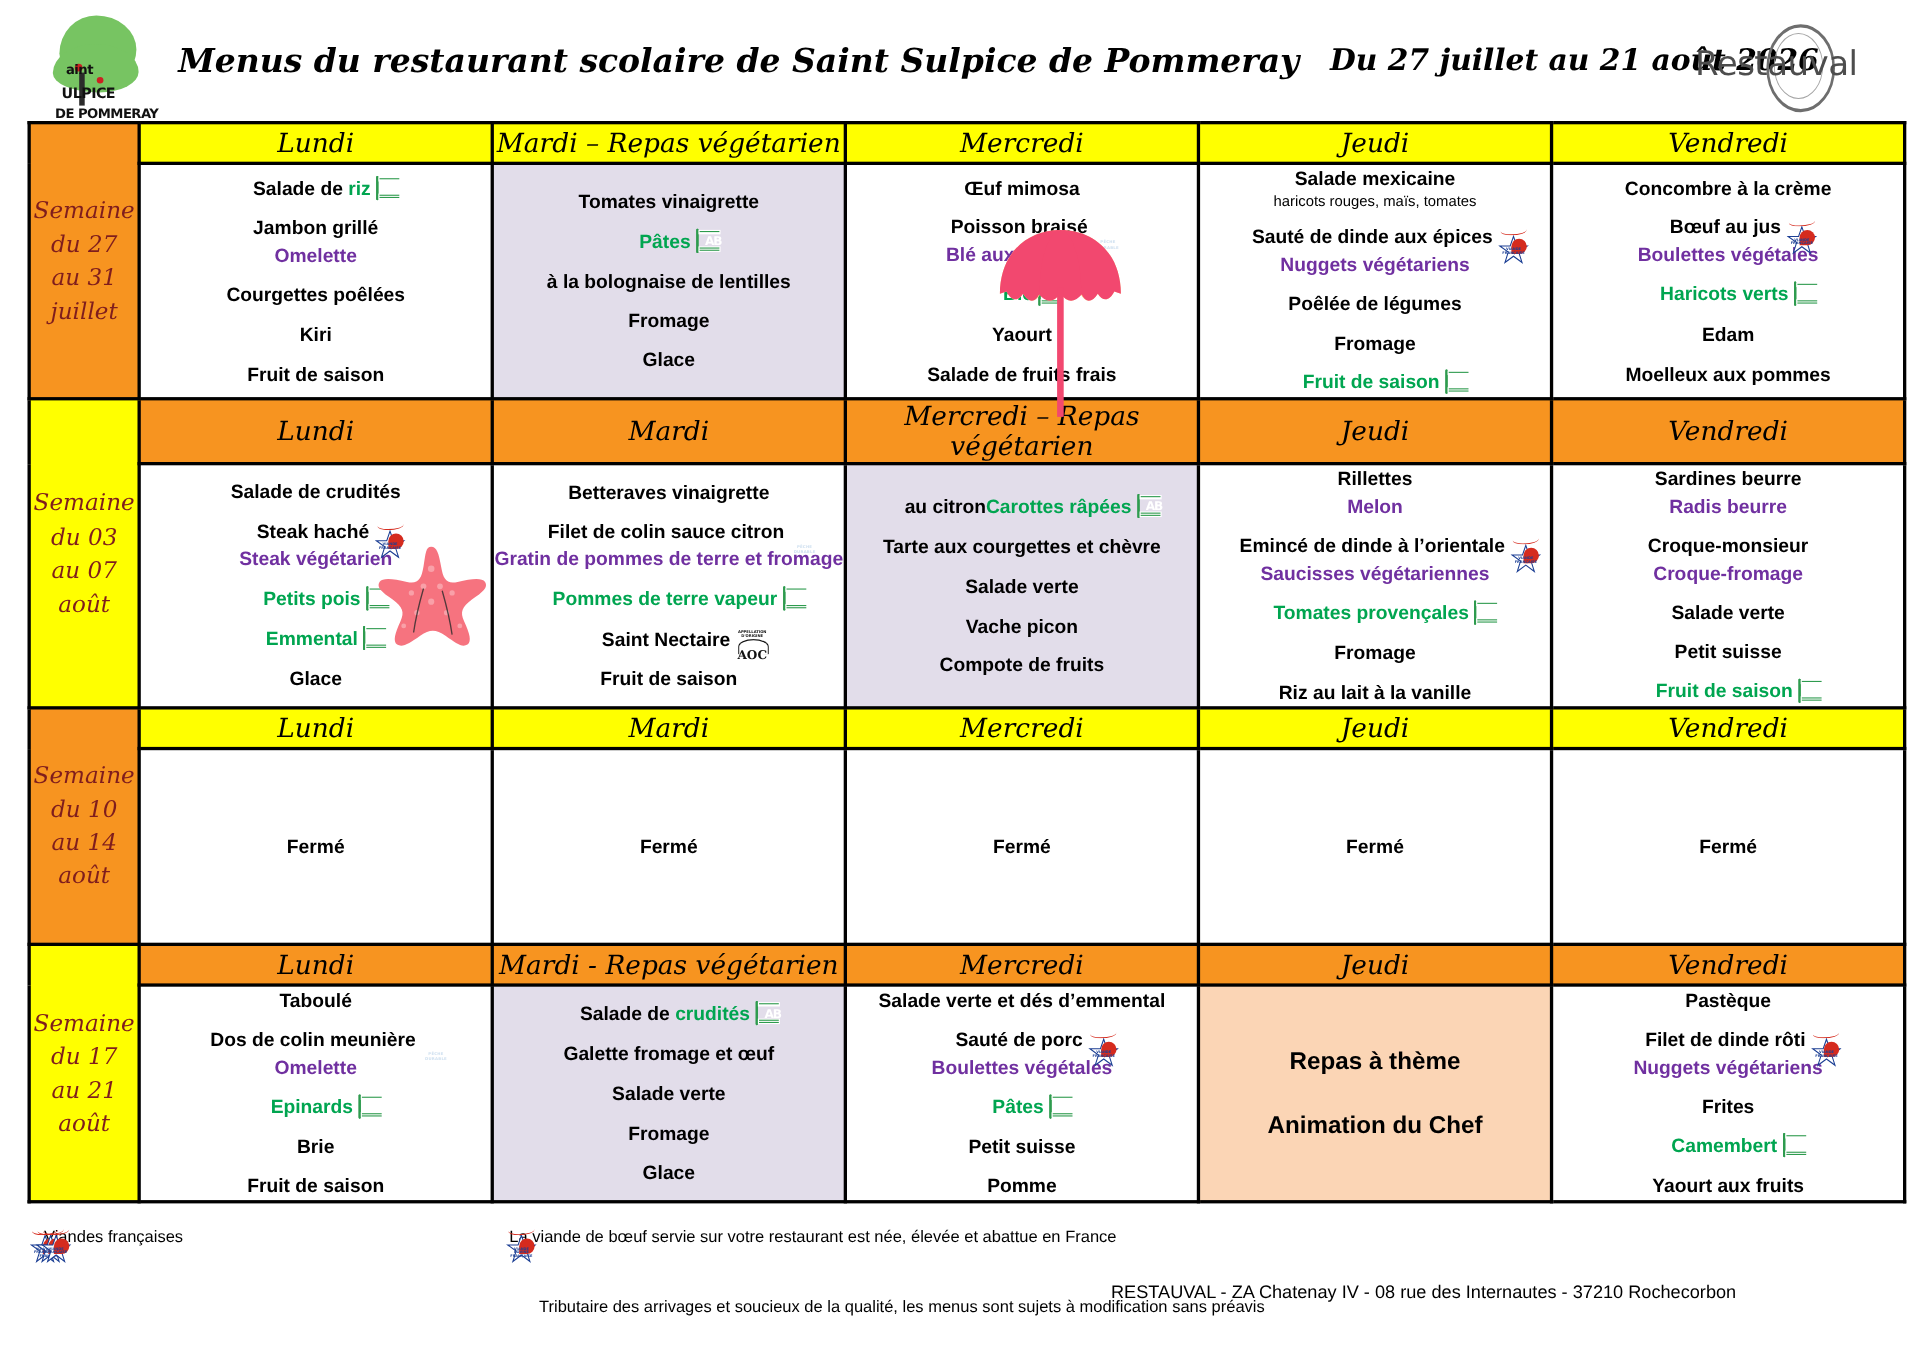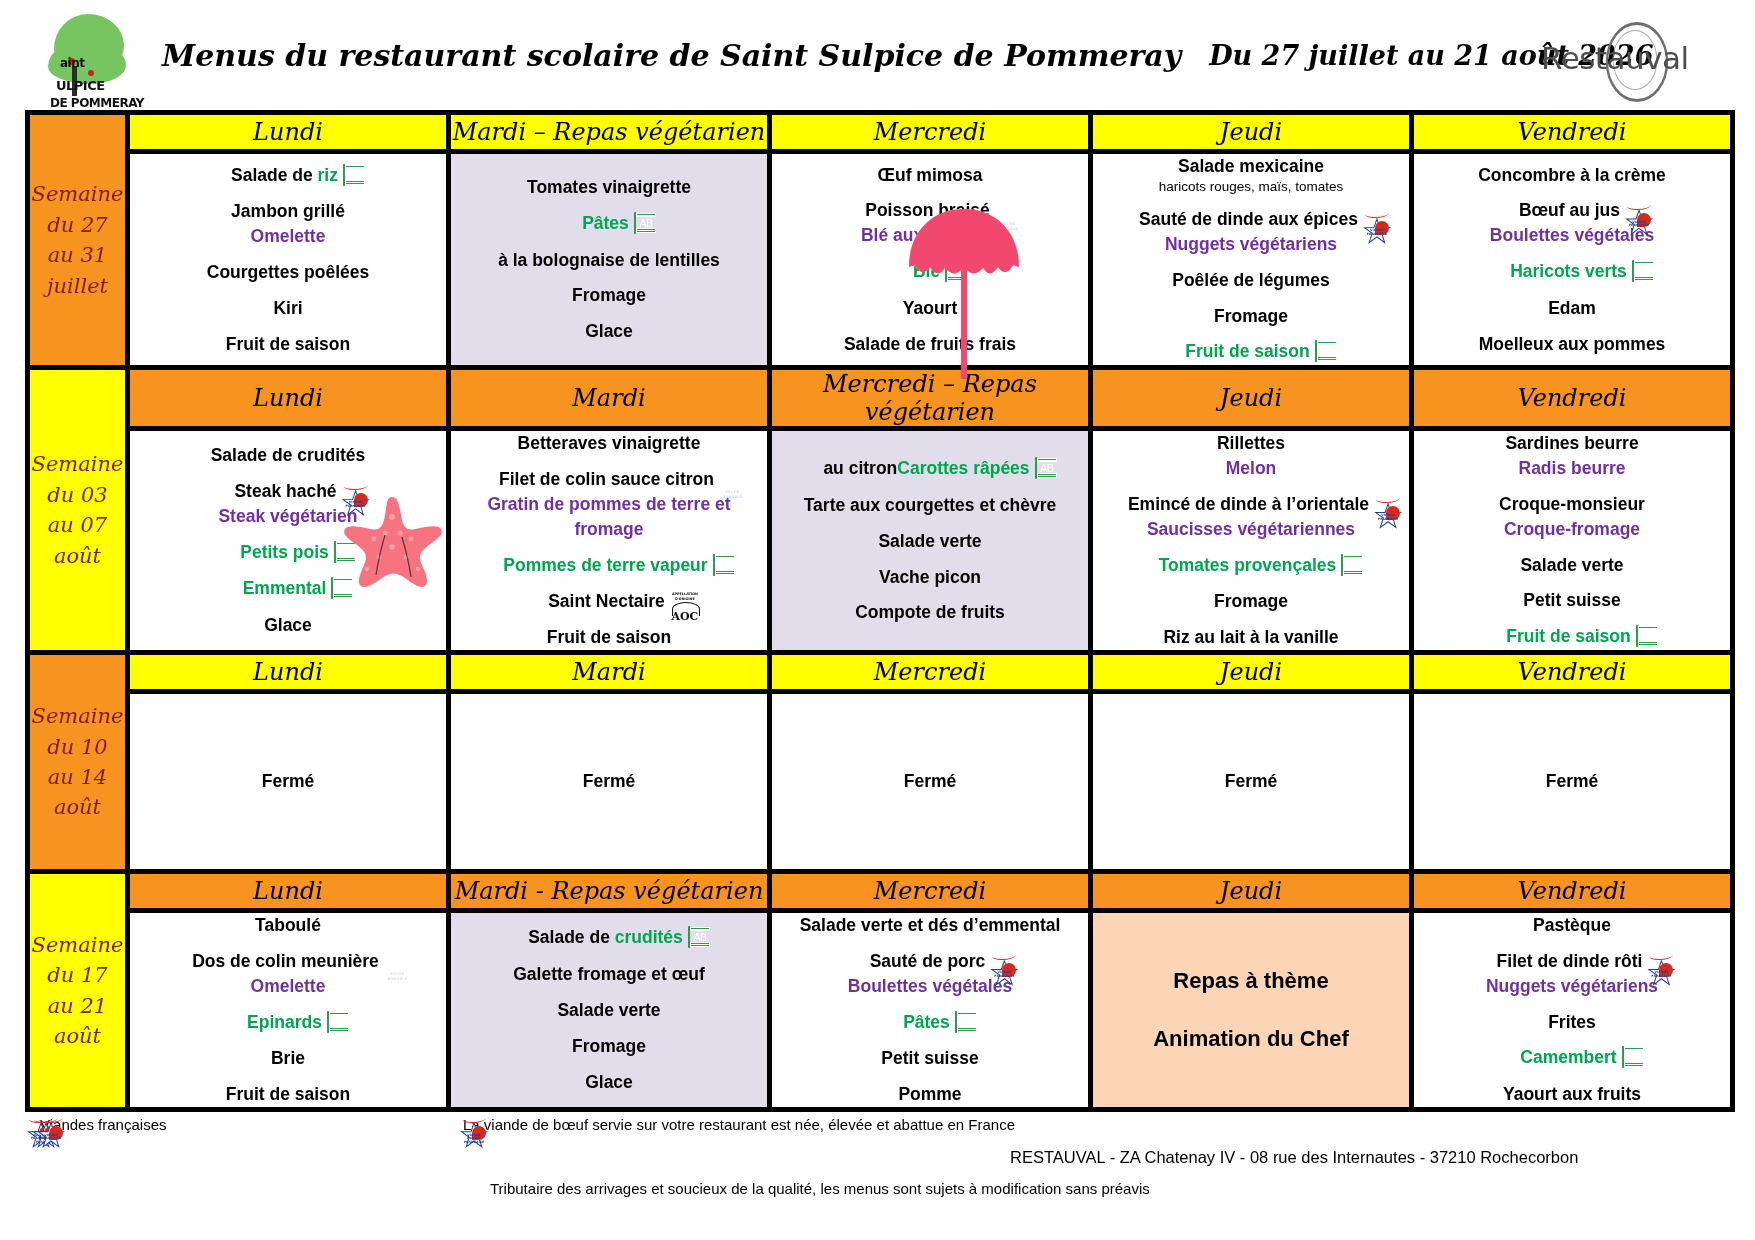--- a/index.html
+++ b/index.html
@@ -55,21 +55,21 @@
     position:absolute;left:0;top:20px;width:180px;text-align:left;
     font-family:"DejaVu Sans", sans-serif;font-size:31px;color:#4d4d4d;
     letter-spacing:-0.5px;
   }
   
   table.menu{
     border-collapse:collapse;table-layout:fixed;
     width:1706px;margin-left:25px;
   }
   table.menu td{
-    border:5px solid #000000;vertical-align:middle;padding:0;
+    border:3px solid #000000;vertical-align:middle;padding:0;
   }
   .wk-col{width:100px;}
   .d-col{width:321px;}
   .weeklabel{
     text-align:center;font-family:"DejaVu Serif", serif;font-style:italic;
     font-size:21px;line-height:1.45;color:#7f1d1d;padding:6px 2px;
   }
   .wk-orange{background:#F79420;}
   .wk-yellow{background:#FFFF00;}
   .dayhead{
@@ -92,22 +92,22 @@
   .big-theme{font-size:22px;font-weight:bold;line-height:2.1;}
   
   .badge{display:inline-block;vertical-align:middle;margin-left:5px;position:relative;}
   
   .ab{width:22px;height:23px;background:#2E9B4E;border:1px solid #2E9B4E;
       border-radius:1px;position:relative;top:-1px;}
   .ab .abtop{position:absolute;left:1px;top:0px;width:20px;height:4px;background:#fff;}
   .ab .abtop::after{content:"";position:absolute;left:1px;top:1px;right:1px;height:1px;
       background:#2E9B4E;}
   .ab .abmid{position:absolute;left:0;top:4px;width:22px;height:13px;
-      color:#fff;font-family:"DejaVu Sans", sans-serif;font-weight:normal;font-size:11px;
-      line-height:13px;text-align:center;letter-spacing:-1px;}
+      color:#fff;font-family:"DejaVu Sans", sans-serif;font-weight:bold;font-size:11px;
+      line-height:13px;text-align:right;letter-spacing:-1px;}
   .ab .abbot{position:absolute;left:1px;bottom:0px;width:20px;height:5px;background:#fff;}
   .ab .abbot::after{content:"";position:absolute;left:1px;top:1px;right:1px;height:1px;
       background:#2E9B4E;box-shadow:0 2px 0 #2E9B4E;}
   
   .msc{width:27px;height:33px;background:#0A4F8F;border-radius:2px;position:relative;top:-2px;}
   .msc .mt{position:absolute;left:12px;top:2px;width:27px;text-align:center;color:#fff;
       font-family:"DejaVu Sans", sans-serif;font-weight:bold;font-size:10px;}
   .msc .ms{position:absolute;left:0;top:12px;width:27px;text-align:center;color:#cfe0f0;
       font-family:"DejaVu Sans", sans-serif;font-size:3.5px;letter-spacing:0.2px;}
   .msc .mcirc{position:absolute;left:5px;bottom:2px;width:17px;height:15px;
@@ -137,21 +137,21 @@
   
   .decor{position:absolute;pointer-events:none;}
   #umbrella{left:905px;top:205px;width:118px;height:175px;z-index:5;}
   #starfish{left:330px;top:495px;width:125px;height:95px;z-index:5;}
   
   .footer{position:absolute;left:0;top:1112px;width:1755px;height:128px;}
   .legend-left{position:absolute;left:22px;top:4px;display:flex;align-items:center;}
   .legend-left .lbl{font-size:15px;color:#000;margin-left:3px;}
   .legend-mid{position:absolute;left:455px;top:4px;display:flex;align-items:center;}
   .legend-mid .lbl{font-size:15px;color:#000;margin-left:3px;}
-  .footer-addr{position:absolute;left:1010px;top:36px;font-size:16.5px;color:#000;}
+  .footer-addr{position:absolute;left:1010px;top:54px;font-size:16.5px;color:#000;}
   .footer-note{position:absolute;left:490px;top:68px;font-size:15px;color:#000;}
 </style>
 </head>
 <body>
 
 <div class="header">
   <div class="logo-tree">
     <div class="canopy"></div>
     <div class="canopy2"></div>
     <div class="trunk"></div>

